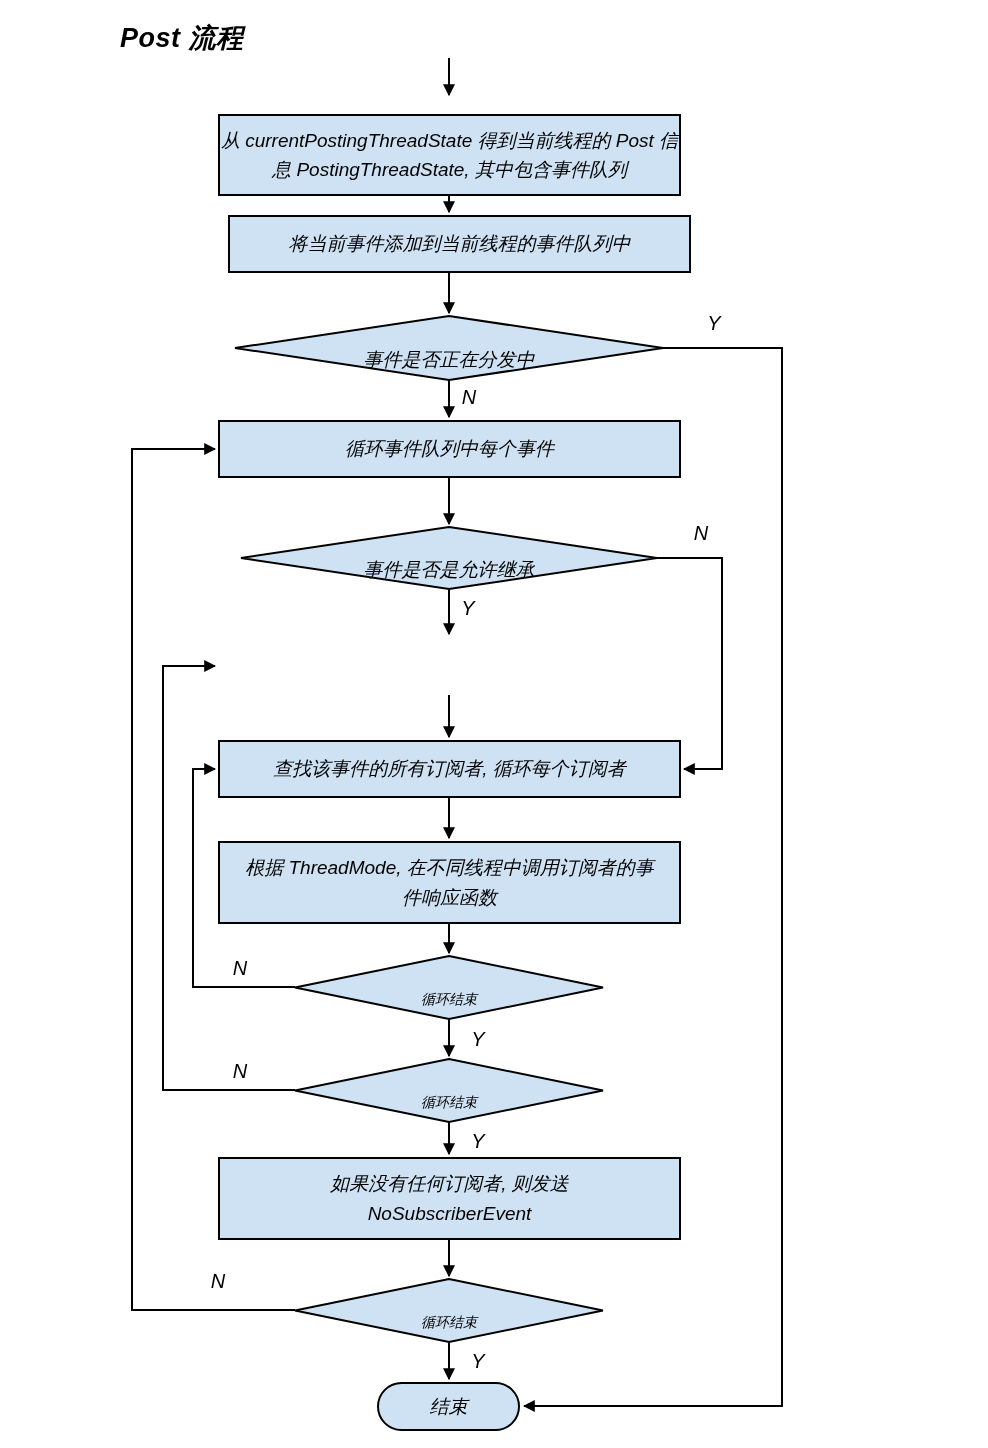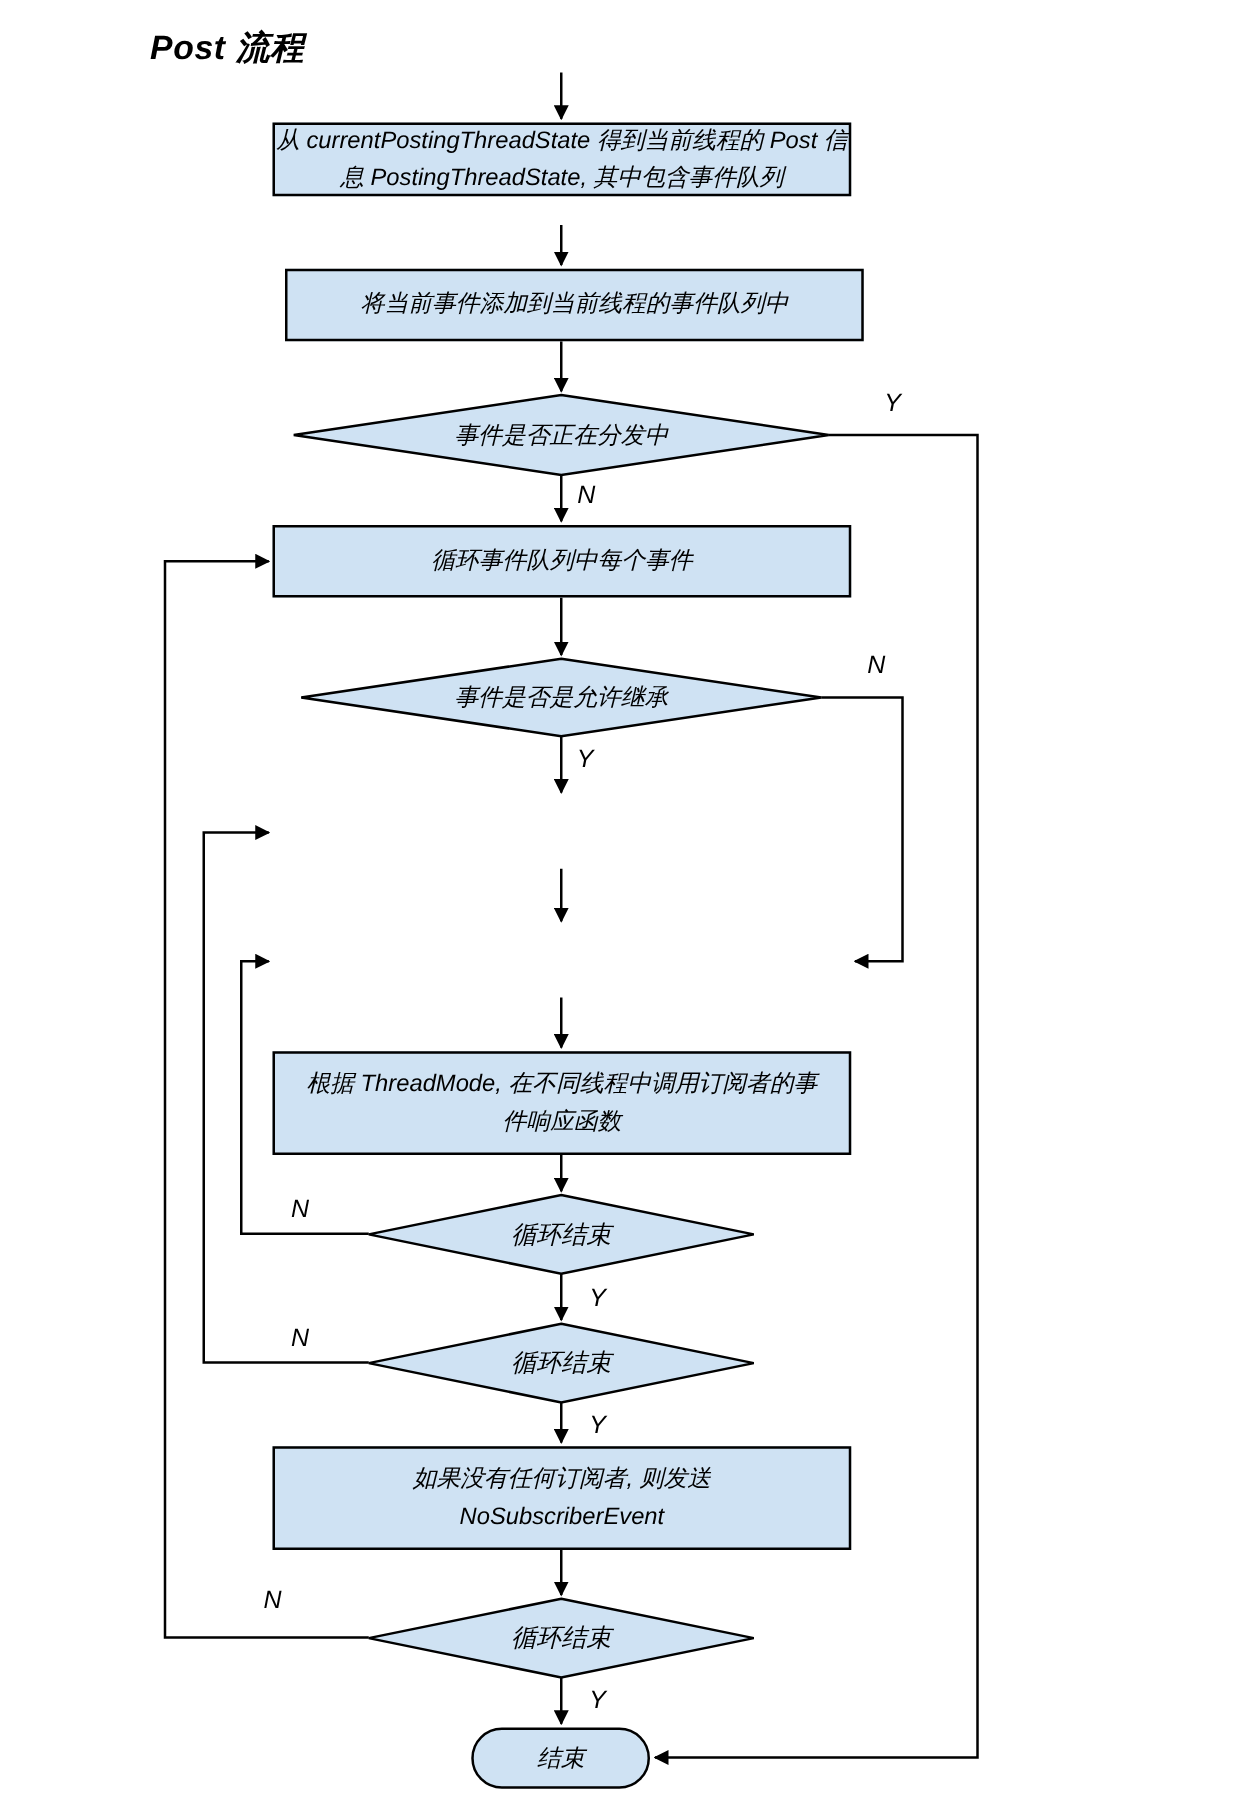--- a/index.html
+++ b/index.html
@@ -5,26 +5,26 @@
   html,body{margin:0;padding:0;background:#ffffff;}
   body{font-family:"Liberation Sans","DejaVu Sans",sans-serif;color:#000;}
   #canvas{position:relative;width:988px;height:1448px;background:#fff;overflow:hidden;font-style:italic;}
   #edges{position:absolute;left:0;top:0;width:988px;height:1448px;}
   .title{position:absolute;left:120px;top:20px;font-size:27px;font-weight:bold;letter-spacing:0.5px;}
   .box{position:absolute;border:2px solid #000;display:flex;align-items:center;justify-content:center;
        text-align:center;font-size:19px;line-height:1.55;box-sizing:border-box;}
   .pill{position:absolute;border:2.5px solid #000;border-radius:26px;display:flex;align-items:center;
         justify-content:center;font-size:19px;box-sizing:border-box;}
   .dtext{position:absolute;display:flex;align-items:center;justify-content:center;text-align:center;
-         font-size:19px;pointer-events:none;}
-  .dtext.small{font-size:20px;}
+         font-size:19px;pointer-events:none;margin-top:12px;}
+  .dtext.small{font-size:14px;}
   .elabel{position:absolute;transform:translate(-50%,-50%);font-size:20px;}
   .inner{display:block;}
   
-  #node-p1{left:218px;top:98px;width:463px;height:59px;}
+  #node-p1{left:218px;top:114px;width:463px;height:82px;}
   #node-p2{left:228px;top:215px;width:463px;height:58px;}
   #node-p3{left:218px;top:420px;width:463px;height:58px;}
   #node-p4{left:218px;top:637px;width:463px;height:58px;}
   #node-p5{left:218px;top:740px;width:463px;height:58px;}
   #node-p6{left:218px;top:841px;width:463px;height:83px;}
   #node-p7{left:218px;top:1157px;width:463px;height:83px;}
   #node-start{left:371px;top:13px;width:156px;height:45px;}
   #node-end{left:377px;top:1382px;width:143px;height:49px;}
   #dtext-1{left:249px;top:334px;width:400px;height:28px;}
   #dtext-2{left:249px;top:544px;width:400px;height:28px;}
@@ -81,20 +81,23 @@
 
   <div class="box" id="node-p1" style="background-color: rgb(207, 226, 243); border-color: rgb(0, 0, 0);">
     <span class="inner" id="p1">从 currentPostingThreadState 得到当前线程的 Post 信息 PostingThreadState, 其中包含事件队列</span>
   </div>
   <div class="box" id="node-p2" style="background-color: rgb(207, 226, 243); border-color: rgb(0, 0, 0);">
     <span class="inner">将当前事件添加到当前线程的事件队列中</span>
   </div>
   <div class="box" id="node-p3" style="background-color: rgb(207, 226, 243); border-color: rgb(0, 0, 0);">
     <span class="inner">循环事件队列中每个事件</span>
   </div>
+  <div class="box" id="node-p5" style="background-color: rgb(207, 226, 243); border-color: rgb(0, 0, 0);">
+    <span class="inner">查找该事件的所有订阅者, 循环每个订阅者</span>
+  </div>
   <div class="box" id="node-p6" style="background-color: rgb(207, 226, 243); border-color: rgb(0, 0, 0);">
     <span class="inner">根据 ThreadMode, 在不同线程中调用订阅者的事件响应函数</span>
   </div>
   <div class="box" id="node-p7" style="background-color: rgb(207, 226, 243); border-color: rgb(0, 0, 0);">
     <span class="inner">如果没有任何订阅者, 则发送 NoSubscriberEvent</span>
   </div>
 
   <div class="dtext" id="dtext-1">事件是否正在分发中</div>
   <div class="dtext" id="dtext-2">事件是否是允许继承</div>
   <div class="dtext small" id="dtext-3">循环结束</div>

